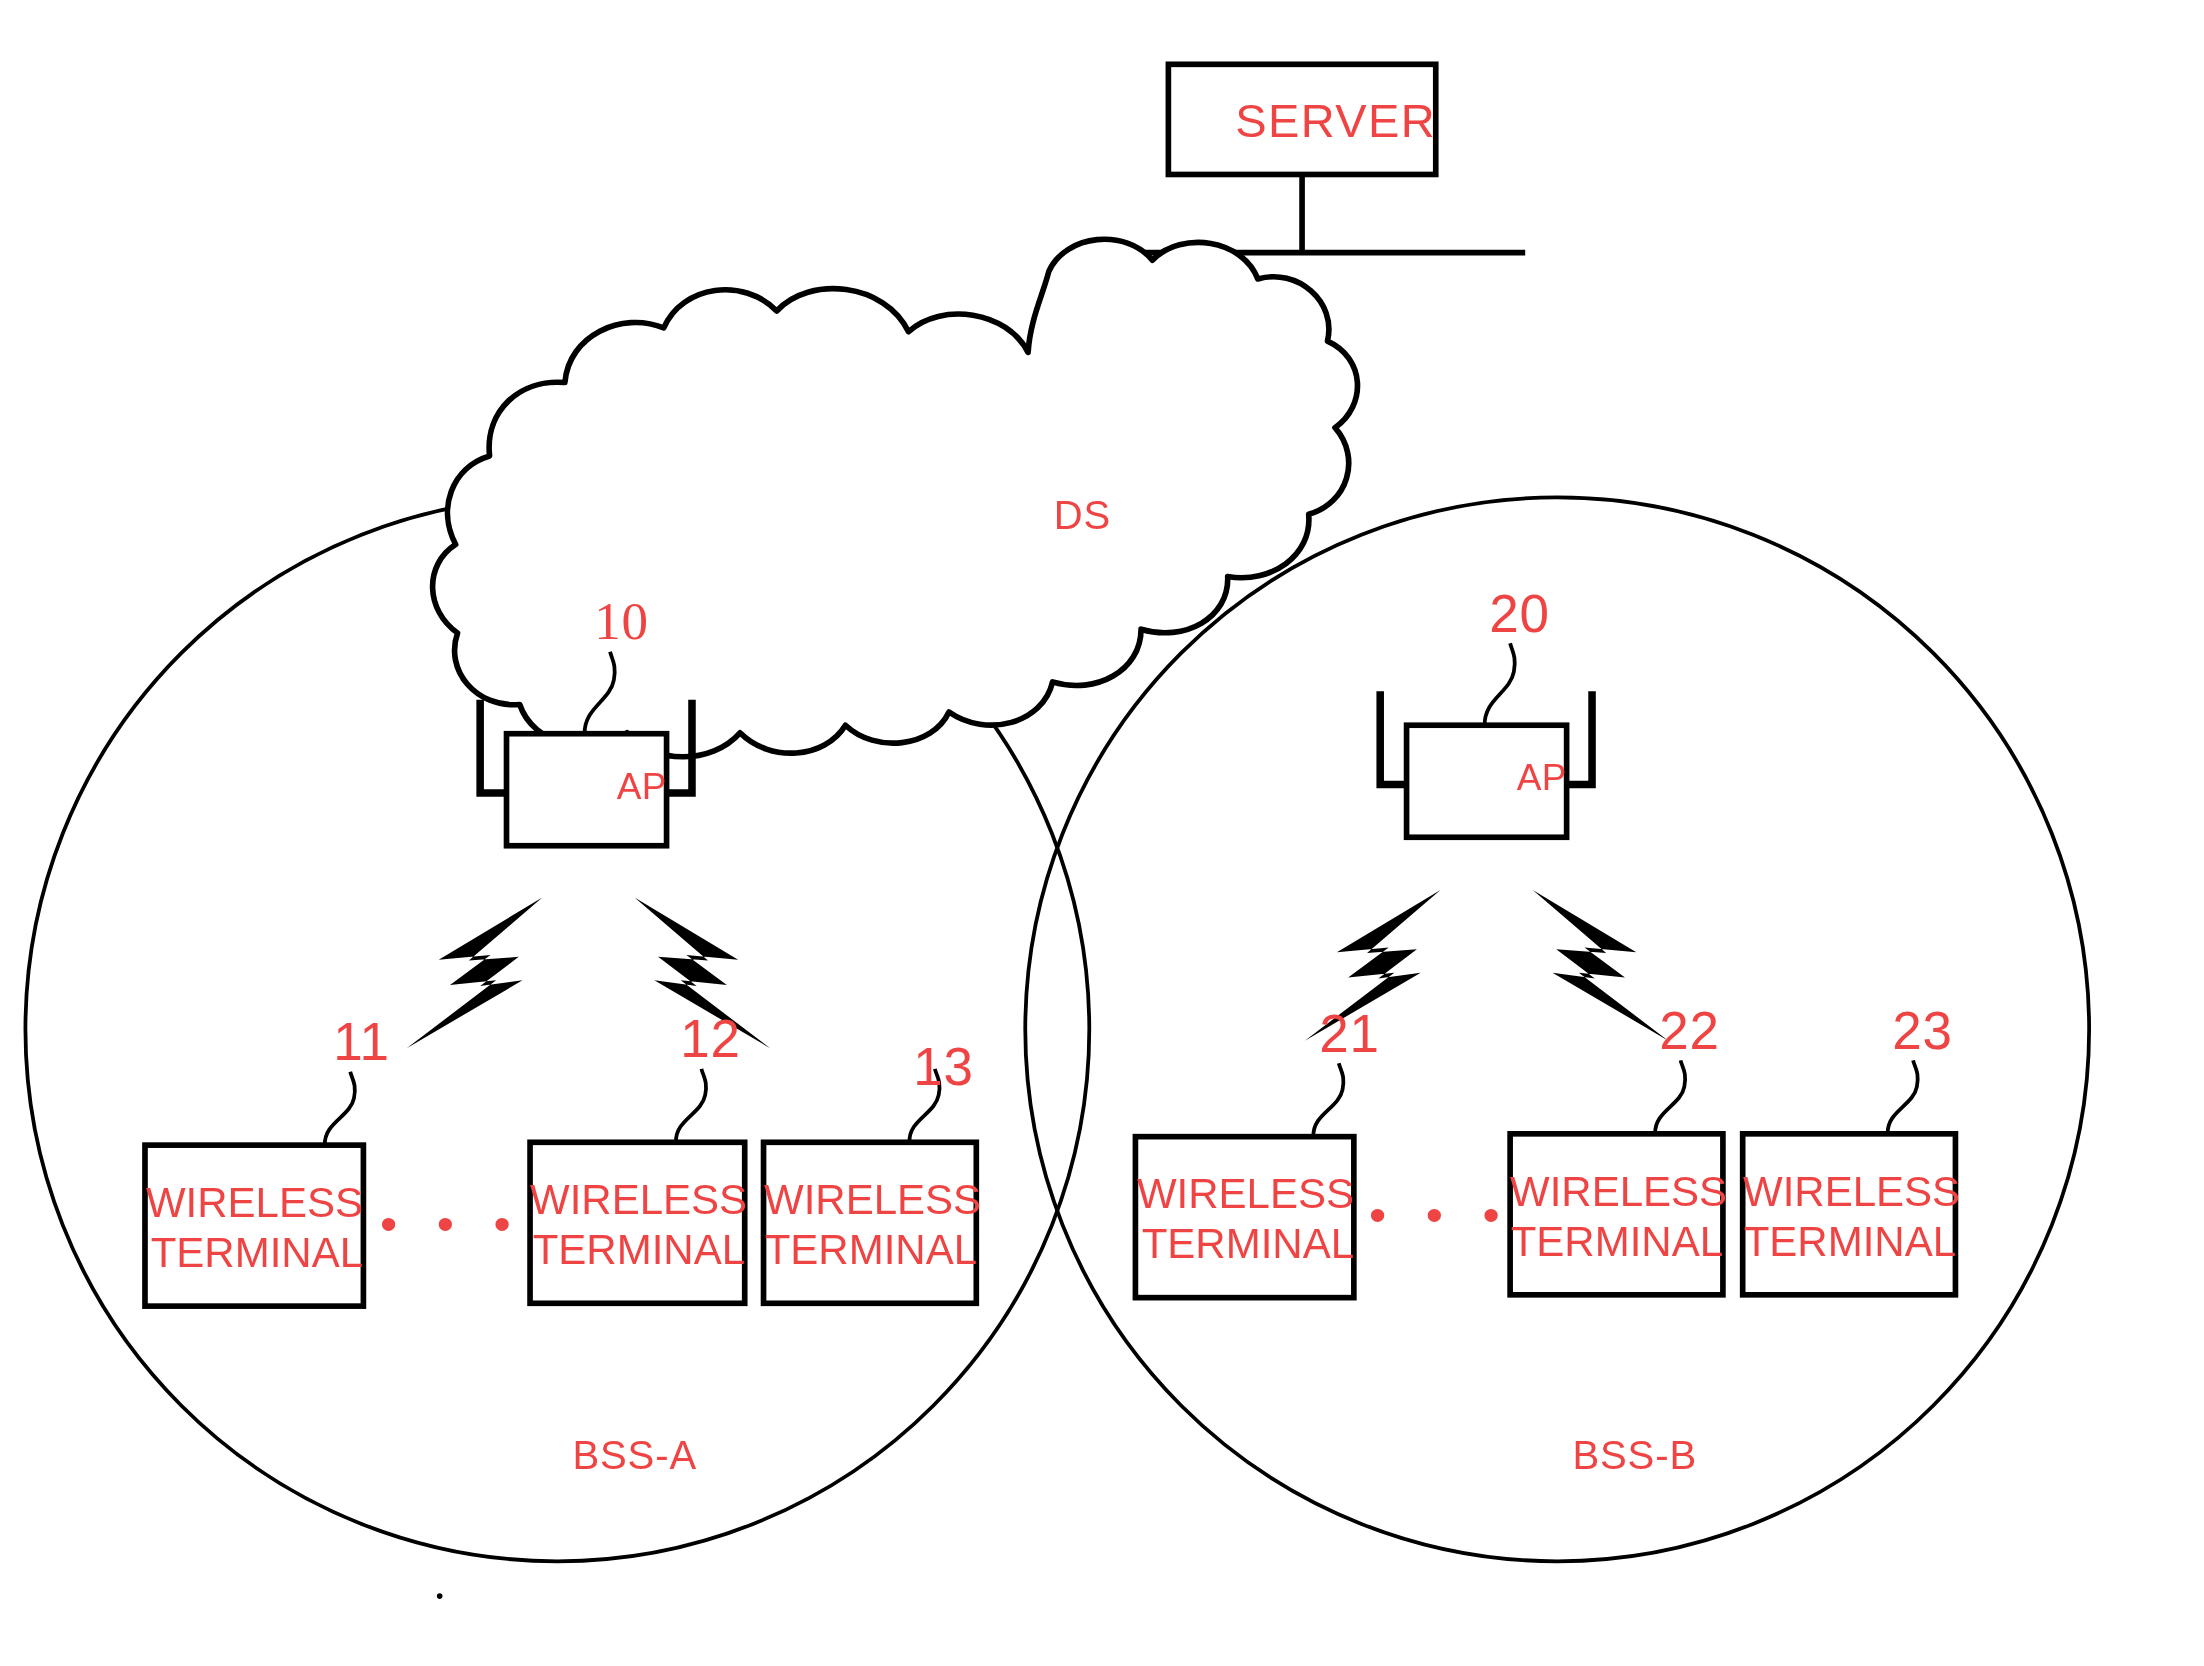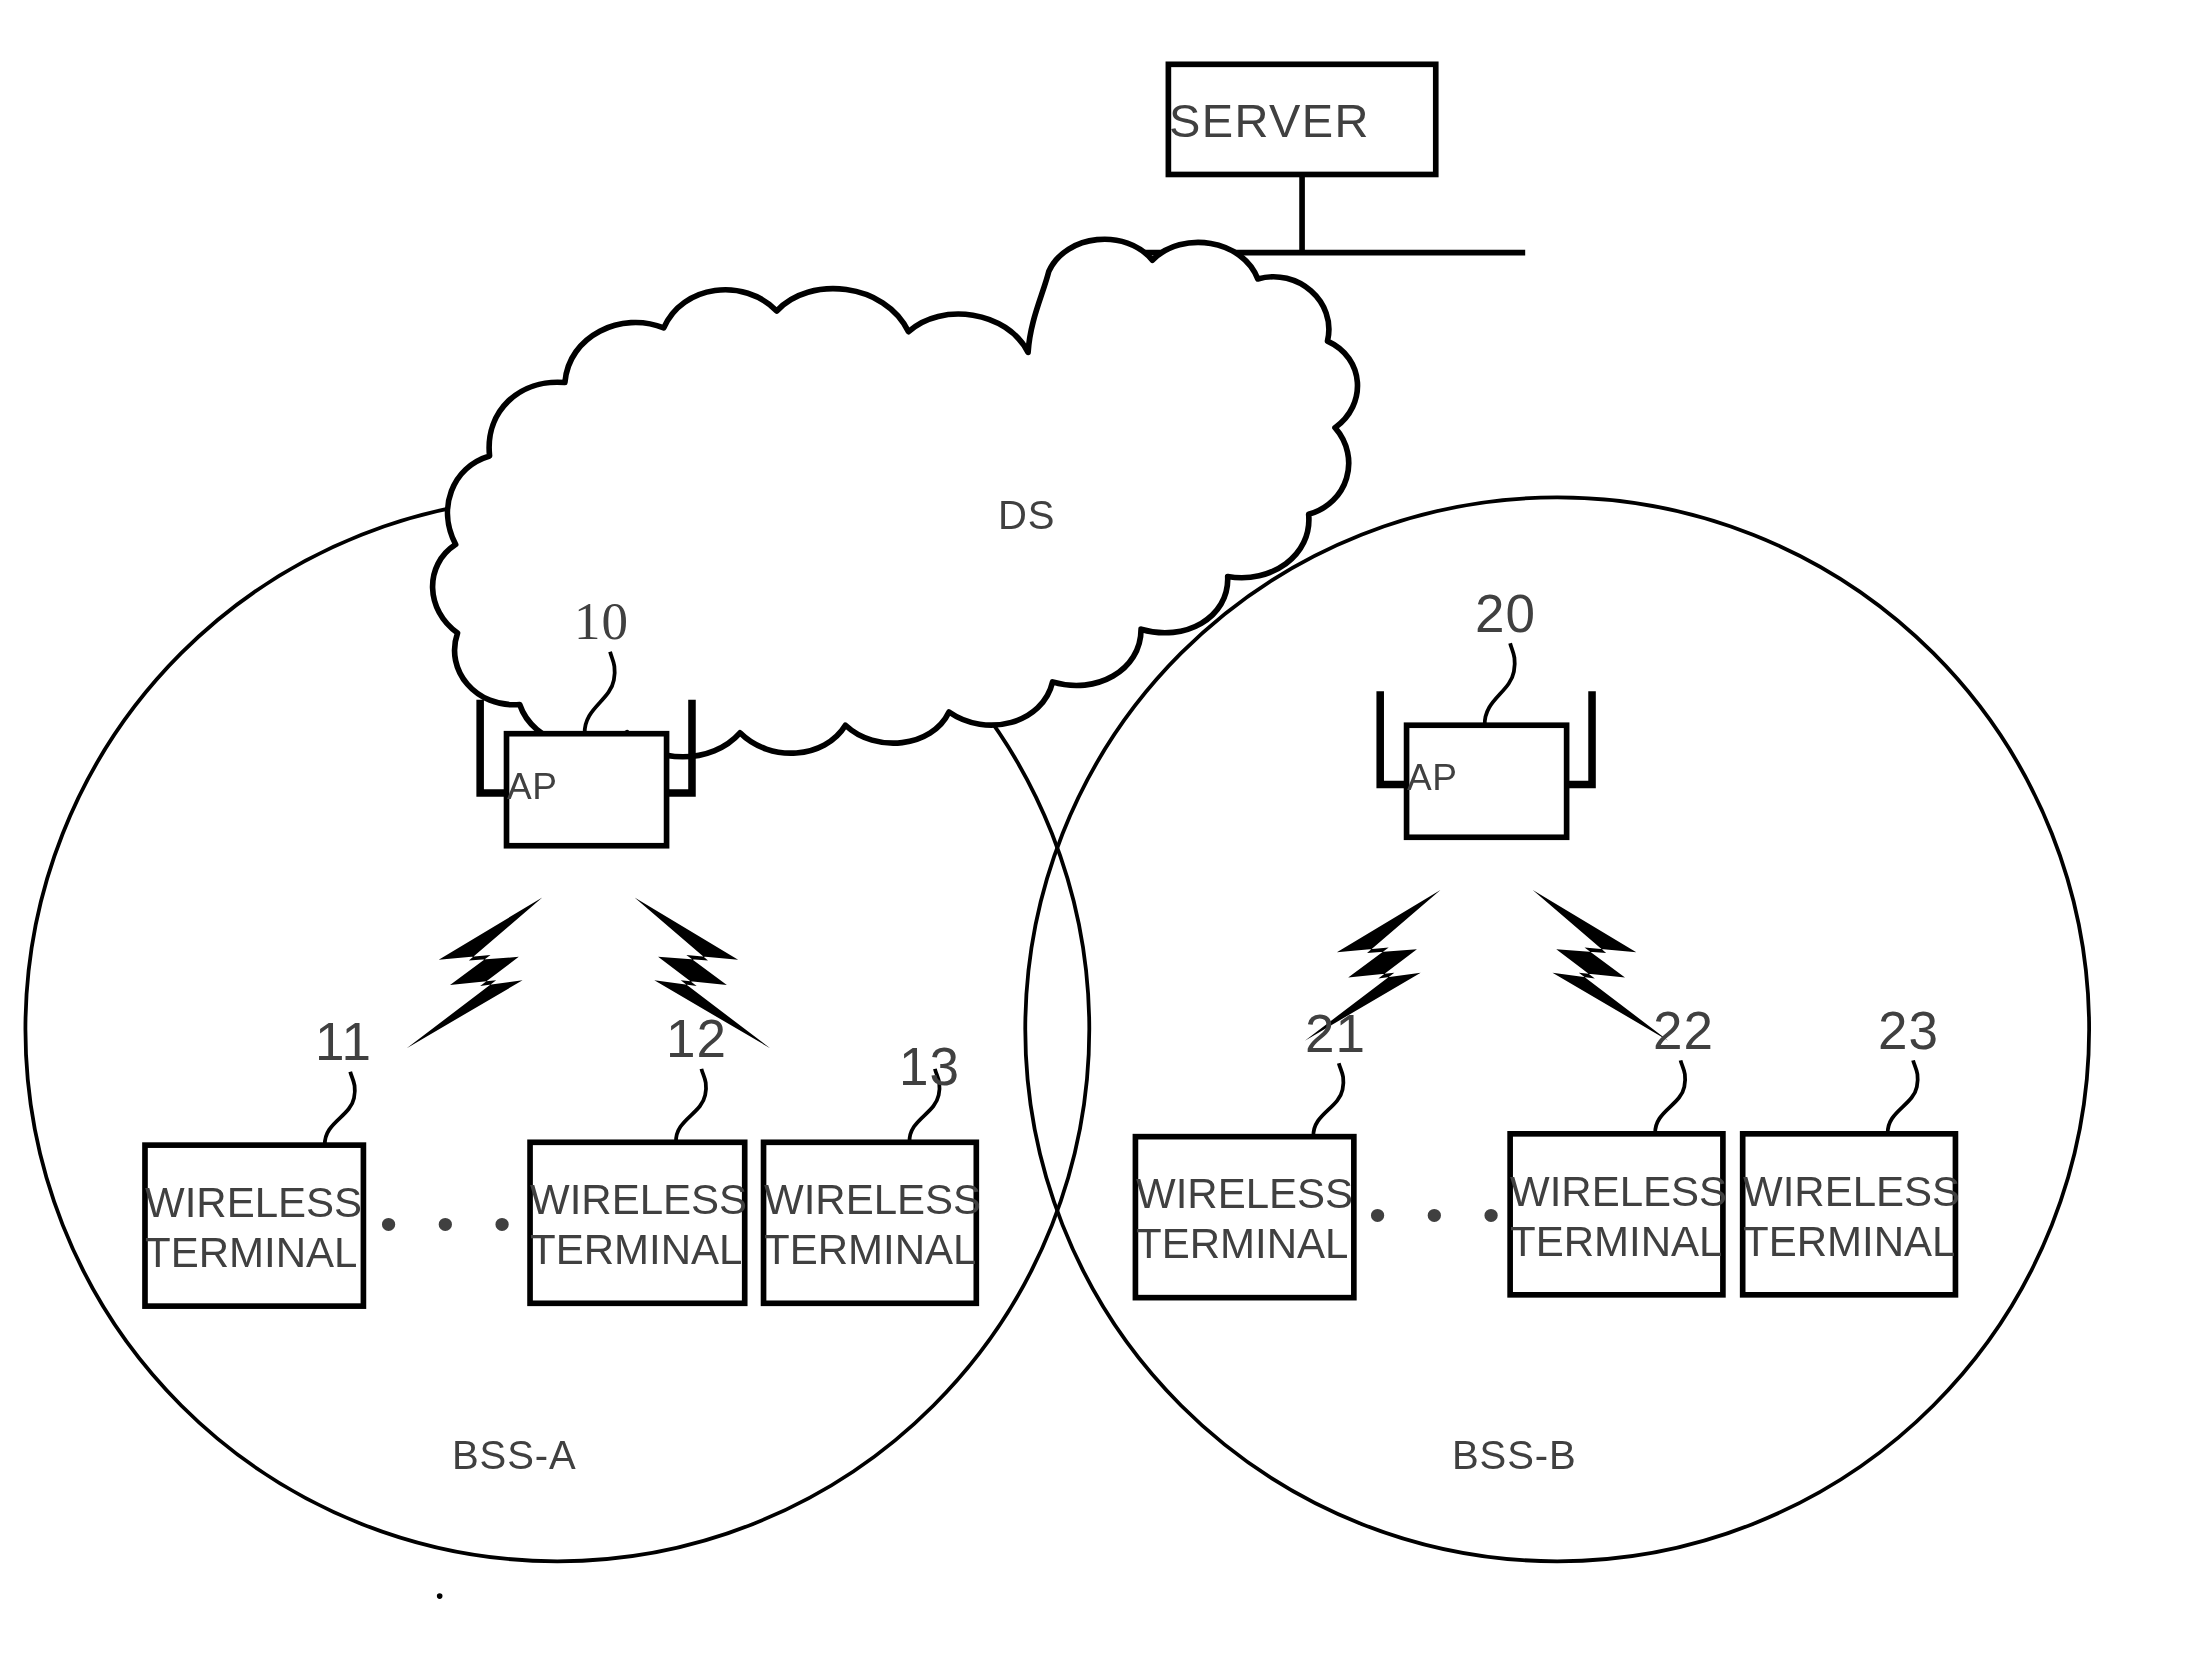--- a/index.html
+++ b/index.html
@@ -19,23 +19,23 @@
   svg.layer {
     position: absolute;
     left: 0;
     top: 0;
     width: 2204px;
     height: 1667px;
   }
   .lbl {
     position: absolute;
     font-family: "Liberation Sans", sans-serif;
-    color: #404040;
+    color: #ef4444;
     white-space: pre;
-    text-align: left;
+    text-align: right;
     line-height: 1.12;
     letter-spacing: 0.5px;
   }
   .box-text {
     font-size: 37px;
   }
   .term-text {
     font-size: 42px;
     letter-spacing: 0px;
   }
@@ -168,21 +168,21 @@
   <div class="lbl ref-num" style="left:899px; top:1009px; width:75px;margin-top:28px;">13</div>
 
   <div class="lbl term-text" style="left:1136px; top:1170px; width:218px;">WIRELESS</div>
   <div class="lbl term-text" style="left:1136px; top:1220px; width:218px;">TERMINAL</div>
   <div class="lbl ref-num" style="left:1305px; top:1004px; width:75px;">21</div>
 
   <div class="lbl" style="left:1369px; top:1187px; width:141px; font-size:49px; letter-spacing:13px;">• • •</div>
 
   <div class="lbl term-text" style="left:1510px; top:1168px; width:213px;">WIRELESS</div>
   <div class="lbl term-text" style="left:1510px; top:1218px; width:213px;">TERMINAL</div>
-  <div class="lbl ref-num" style="left:1645px; top:1001px; width:75px;margin-left:8px;">22</div>
+  <div class="lbl ref-num" style="left:1645px; top:1001px; width:75px;">22</div>
 
   <div class="lbl term-text" style="left:1743px; top:1168px; width:213px;">WIRELESS</div>
   <div class="lbl term-text" style="left:1743px; top:1218px; width:213px;">TERMINAL</div>
   <div class="lbl ref-num" style="left:1878px; top:1001px; width:75px;">23</div>
 
   <div class="lbl bss-text" style="left:452px; top:1433px; width:245px;">BSS-A</div>
   <div class="lbl bss-text" style="left:1452px; top:1433px; width:245px;">BSS-B</div>
 
 </div>
 

